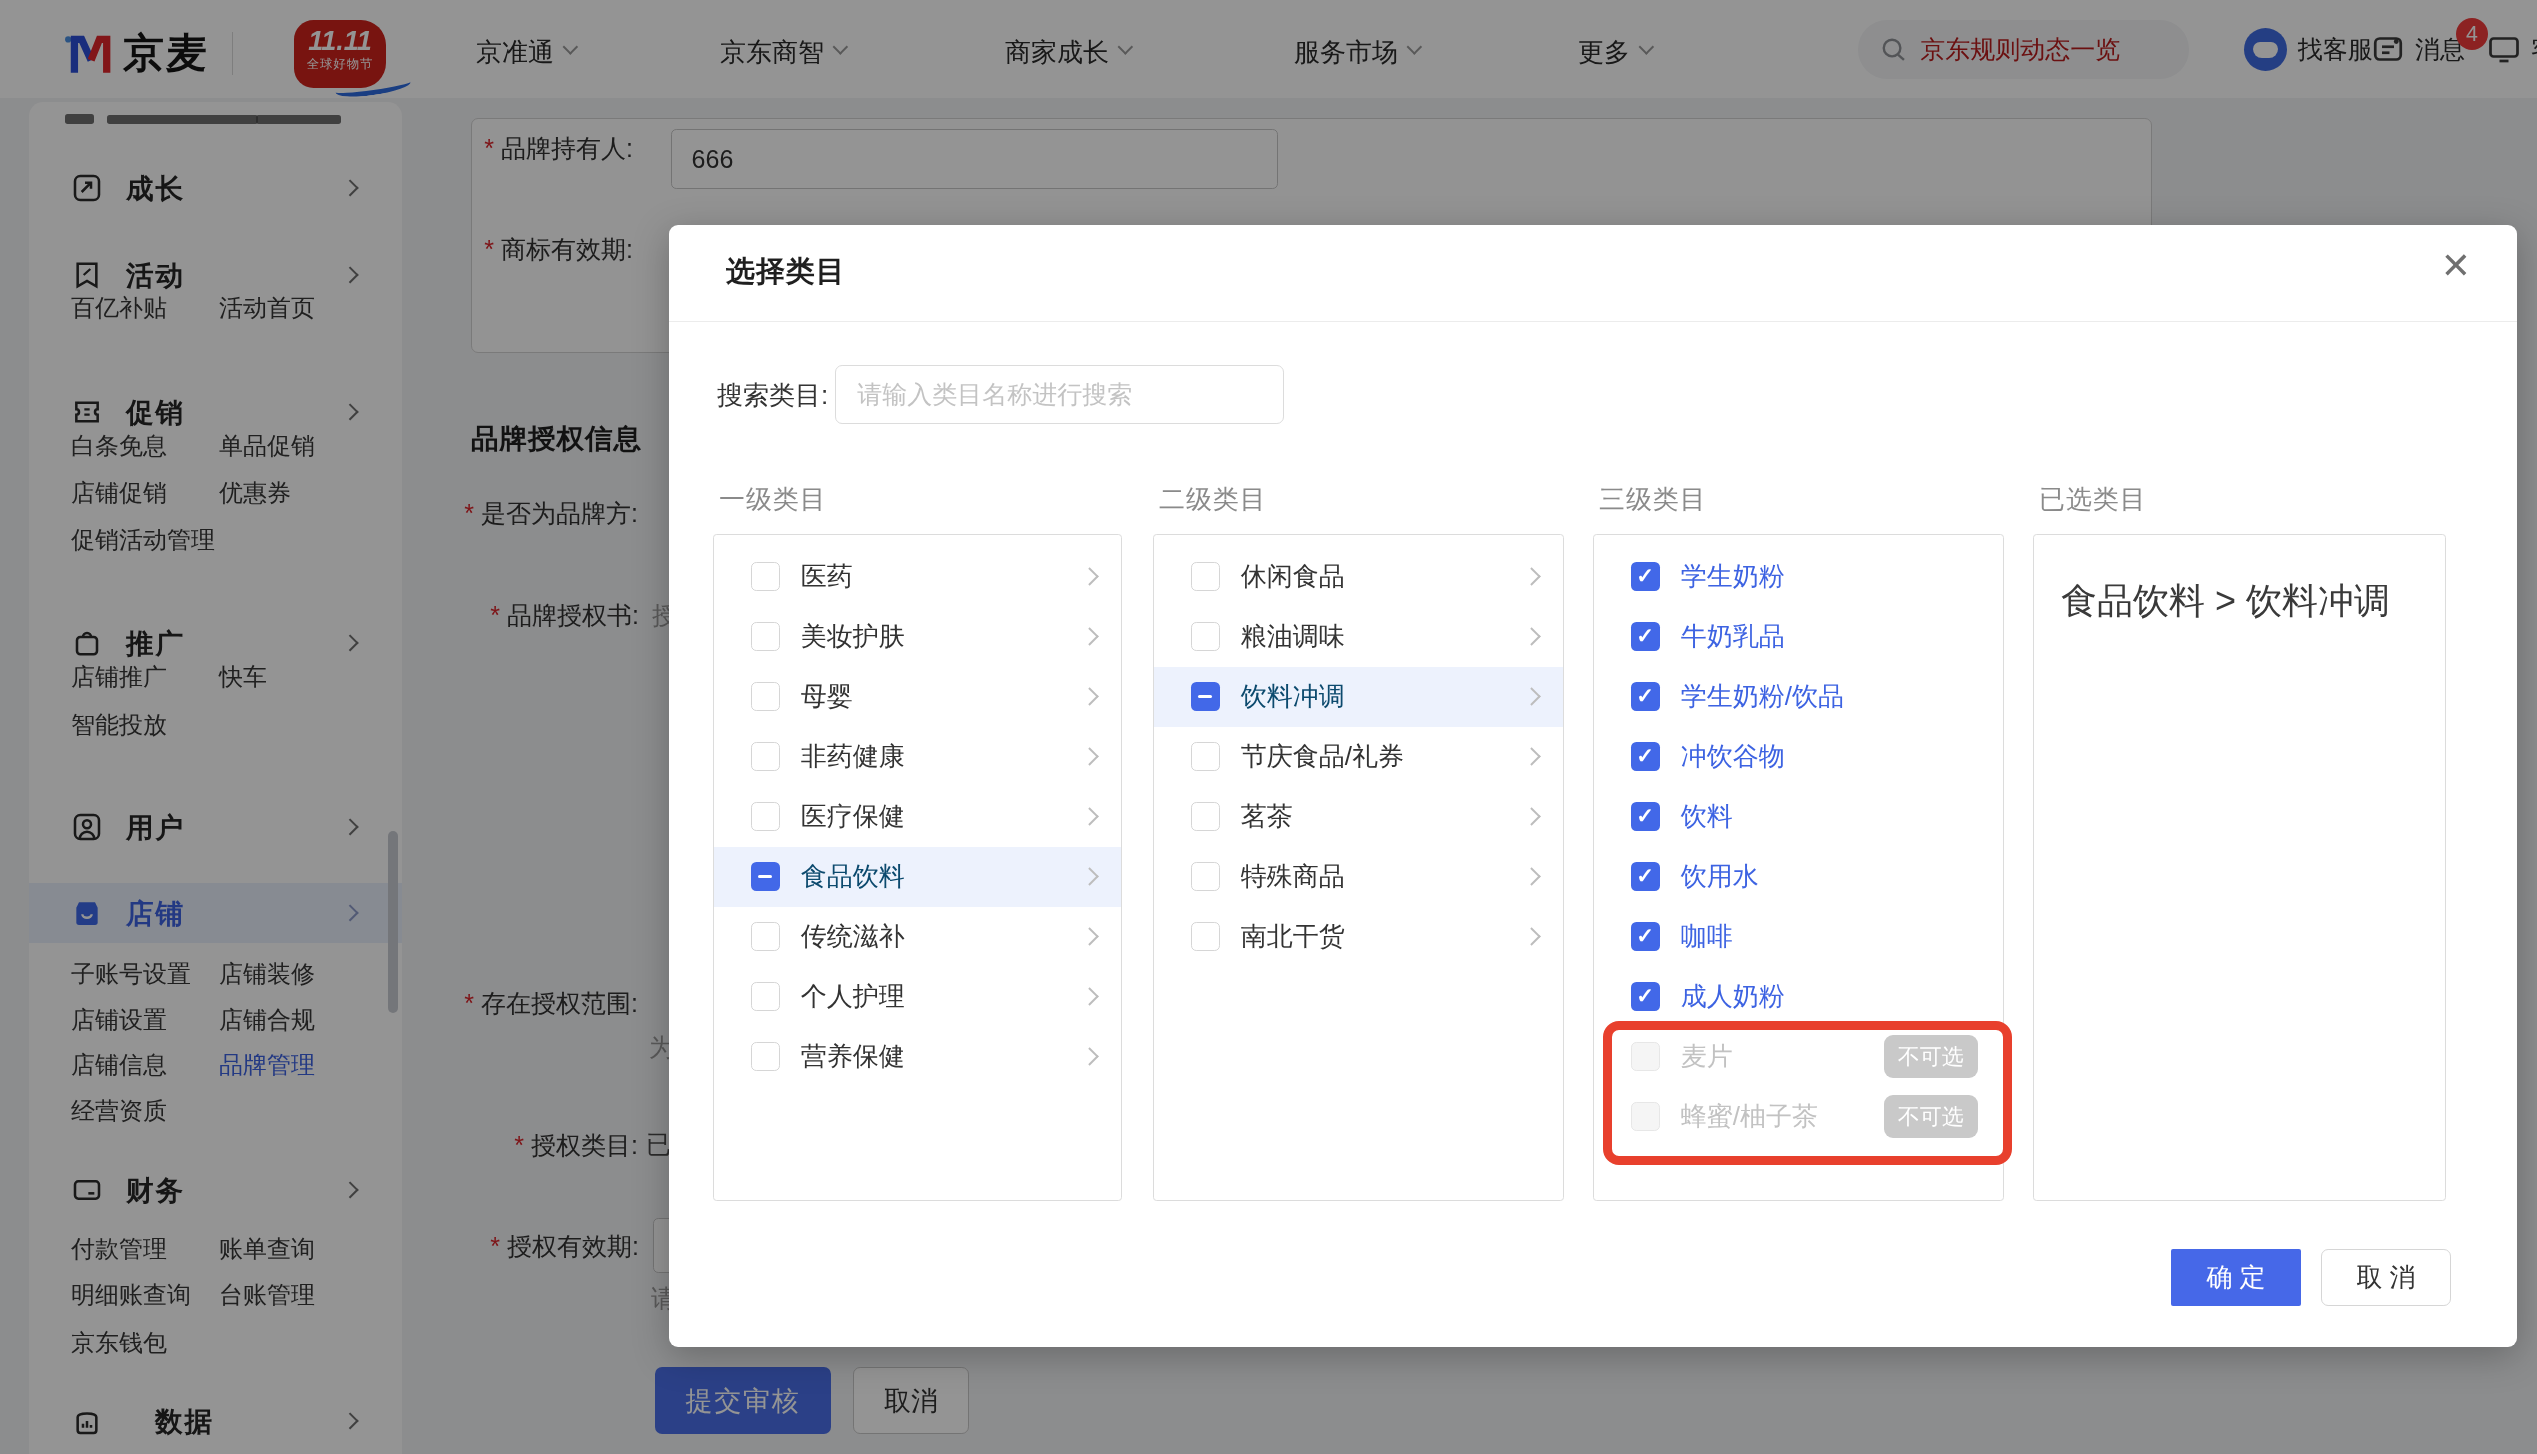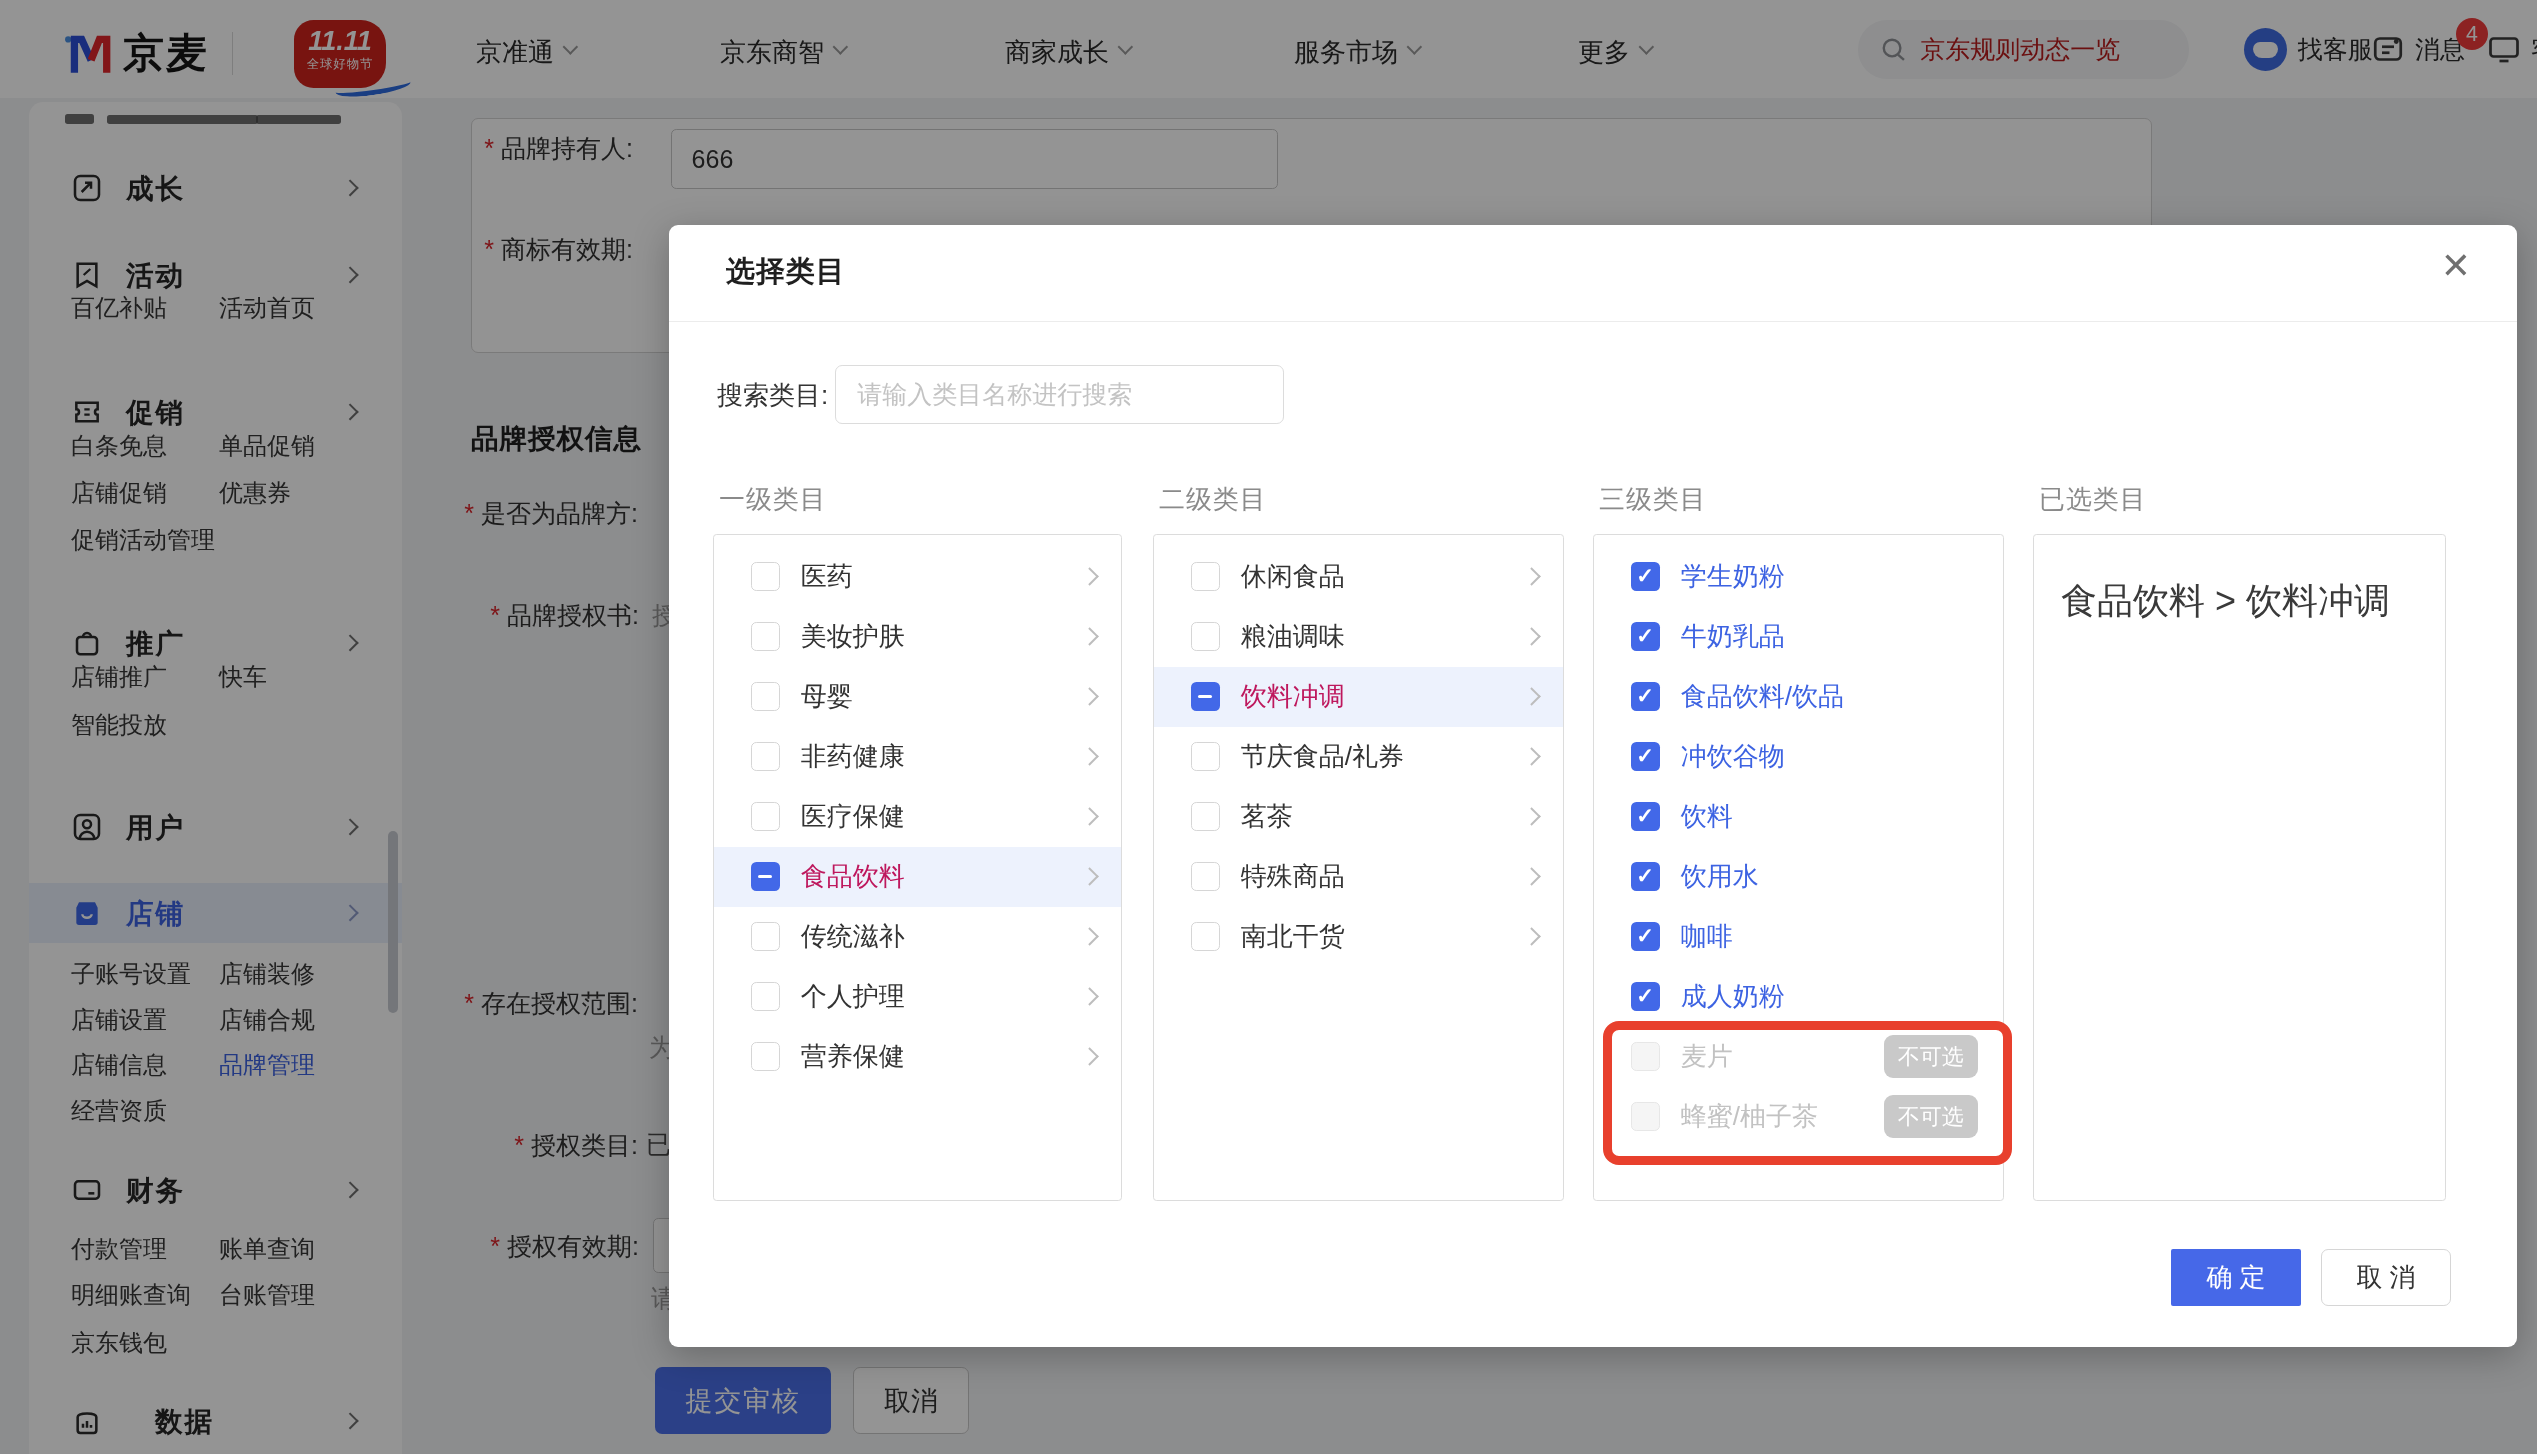--- a/index.html
+++ b/index.html
@@ -57,21 +57,21 @@
   .modal-divider { position:absolute; left:0; top:96px; width:100%; height:0.9px; background:#ececec; }
   .m-search-label { position:absolute; left:48px; top:153px; font-size:26px; color:#333; }
   .m-search-input { position:absolute; left:166px; top:140px; width:449px; height:59px; border:1.8px solid #dcdcdc; border-radius:7.1px; font-size:25px; color:#333; padding-left:21.3px; font-family:"Liberation Sans",sans-serif; }
   .m-search-input::placeholder { color:#c3c3c3; }
   .col-header { position:absolute; top:257px; font-size:26px; color:#8a8a8a; letter-spacing:0.9px; }
   .col-box { position:absolute; top:309px; height:667px; border:1.8px solid #dcdcdc; border-radius:3.6px; background:#fff; padding-top:11.6px; overflow:hidden; }
   .cat-row { position:relative; height:60px; display:flex; align-items:center; padding:0 25px 0 37px; cursor:pointer; }
   .cat-row .clabel { font-size:26px; color:#333; margin-left:21.3px; white-space:nowrap; }
   .cat-row .chev { margin-left:auto; width:13.3px; height:13.3px; border-top:2.7px solid #bdbdbd; border-right:2.7px solid #bdbdbd; transform:rotate(45deg); }
   .cat-row.active { background:#edf2fd; }
-  .cat-row.active .clabel { color:#be185d; }
+  .cat-row.active .clabel { color:#0c4a6e; }
   .cat-row.checked .clabel { color:#3d63e2; }
   .cat-row.disabled { cursor:default; }
   .cat-row.disabled .clabel { color:#c2c2c2; }
   .cb { width:28.5px; height:28.5px; border-radius:5.3px; flex:0 0 28.5px; position:relative; }
   .cb.unchecked { background:#fff; border:1.8px solid #d6d6d6; }
   .cb.indeterminate { background:#4268e8; }
   .cb.indeterminate::after { content:""; position:absolute; left:7.1px; top:12.4px; width:14.2px; height:3.6px; background:#fff; border-radius:1.8px; }
   .cb.checked { background:#4268e8; }
   .cb.checked::after { content:"✓"; position:absolute; left:0; top:0; width:28.5px; height:28.5px; color:#fff; font-size:21.3px; font-weight:bold; text-align:center; line-height:28.5px; }
   .cb.disabled { background:#f5f5f5; border:1.8px solid #e7e7e7; }
@@ -424,21 +424,21 @@
       <div class="cat-row checked">
         <span class="cb checked"></span>
         <span class="clabel">学生奶粉</span>
       </div>
       <div class="cat-row checked">
         <span class="cb checked"></span>
         <span class="clabel">牛奶乳品</span>
       </div>
       <div class="cat-row checked">
         <span class="cb checked"></span>
-        <span class="clabel">食品饮料/饮品</span>
+        <span class="clabel">学生奶粉/饮品</span>
       </div>
       <div class="cat-row checked">
         <span class="cb checked"></span>
         <span class="clabel">冲饮谷物</span>
       </div>
       <div class="cat-row checked">
         <span class="cb checked"></span>
         <span class="clabel">饮料</span>
       </div>
       <div class="cat-row checked">

